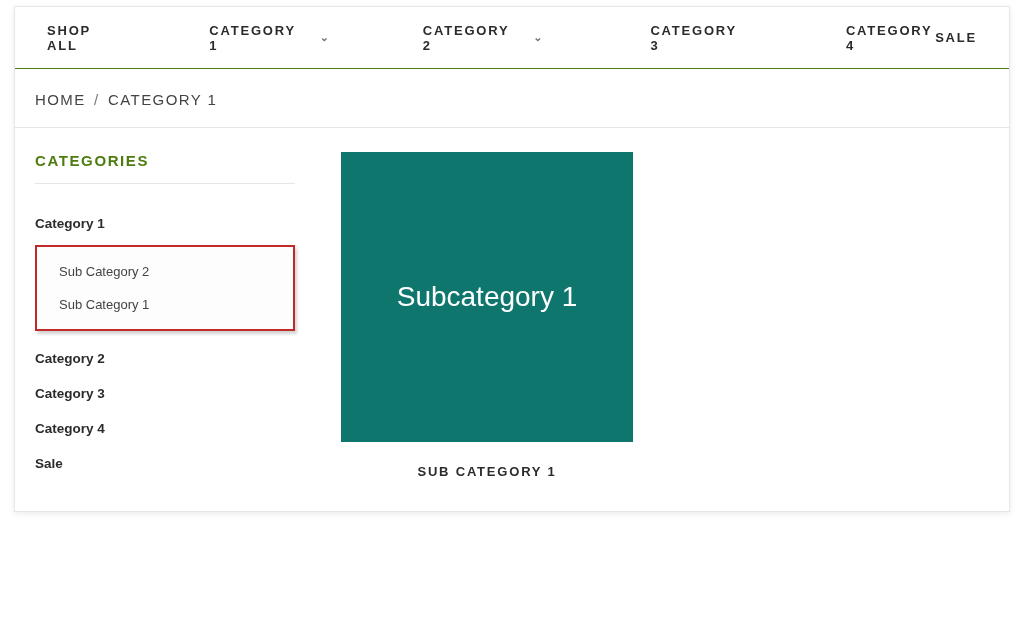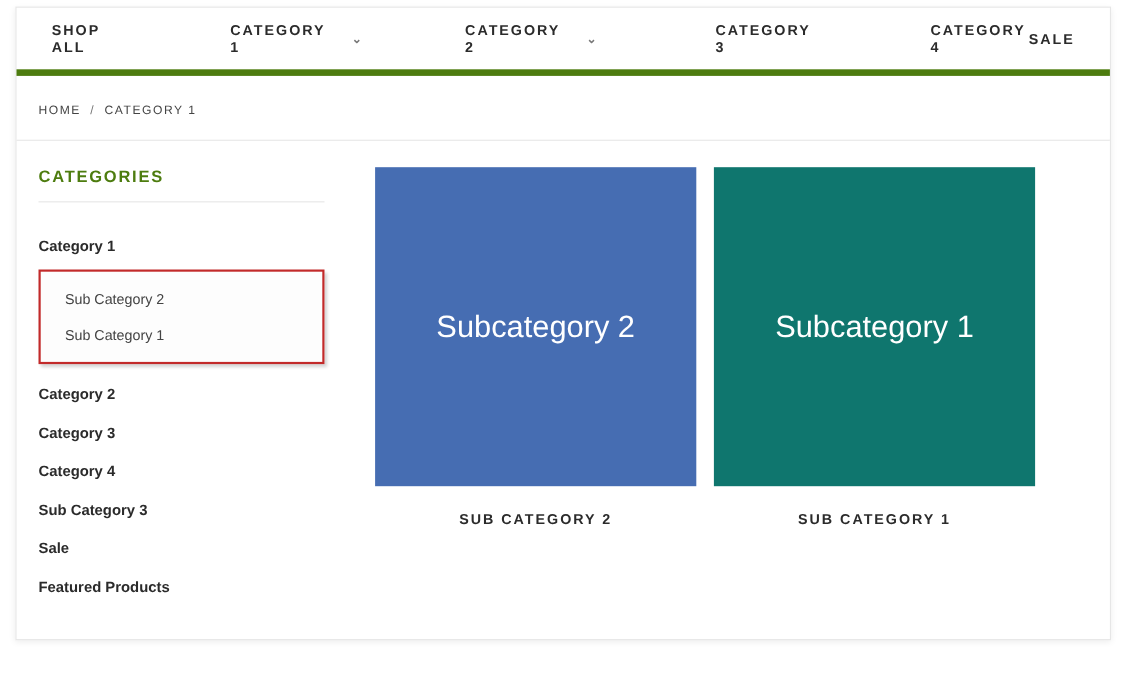--- a/index.html
+++ b/index.html
@@ -16,21 +16,21 @@
     border: 1px solid #e6e6e6;
     box-shadow: 0 2px 6px rgba(0,0,0,0.08);
     background: #fff;
     position: relative;
   }
   
   .topnav {
     display: flex;
     align-items: center;
     height: 62px;
-    border-bottom: 6px solid #4d7c0f;
+    border-bottom: 1px solid #4d7c0f;
     padding: 0 32px;
   }
   .topnav .nav-item {
     font-size: 13px;
     font-weight: 600;
     letter-spacing: 1.8px;
     color: #2b2b2b;
     cursor: pointer;
     display: flex;
     align-items: center;
@@ -43,21 +43,21 @@
     color: #777;
   }
   .topnav .push-right { margin-left: auto; }
 
   
   .crumbs {
     padding: 22px 20px 18px 20px;
     border-bottom: 1px solid #e6e6e6;
   }
   .crumbs span, .crumbs a {
-    font-size: 11px;
+    font-size: 15px;
     letter-spacing: 1.4px;
     color: #444;
     text-decoration: none;
   }
   .crumbs .sep { padding: 0 4px; color: #777; }
 
   
   .body {
     display: flex;
     padding: 0;
@@ -168,33 +168,25 @@
         <li class="active">Category 1</li>
 
         <div class="subcat-box">
           <div>Sub Category 2</div>
           <div>Sub Category 1</div>
         </div>
 
         <li>Category 2</li>
         <li>Category 3</li>
         <li>Category 4</li>
-        <li>Sub Category 3</li>
         <li>Sale</li>
-        <li>Featured Products</li>
       </ul>
     </aside>
 
     <main class="main">
-      <div class="card">
-        <div class="tile blue">
-          <span>Subcategory 2</span>
-        </div>
-        <div class="caption">SUB CATEGORY 2</div>
-      </div>
       <div class="card">
         <div class="tile red">
           <span>Subcategory 1</span>
         </div>
         <div class="caption">SUB CATEGORY 1</div>
       </div>
     </main>
   </div>
 </div>
 

